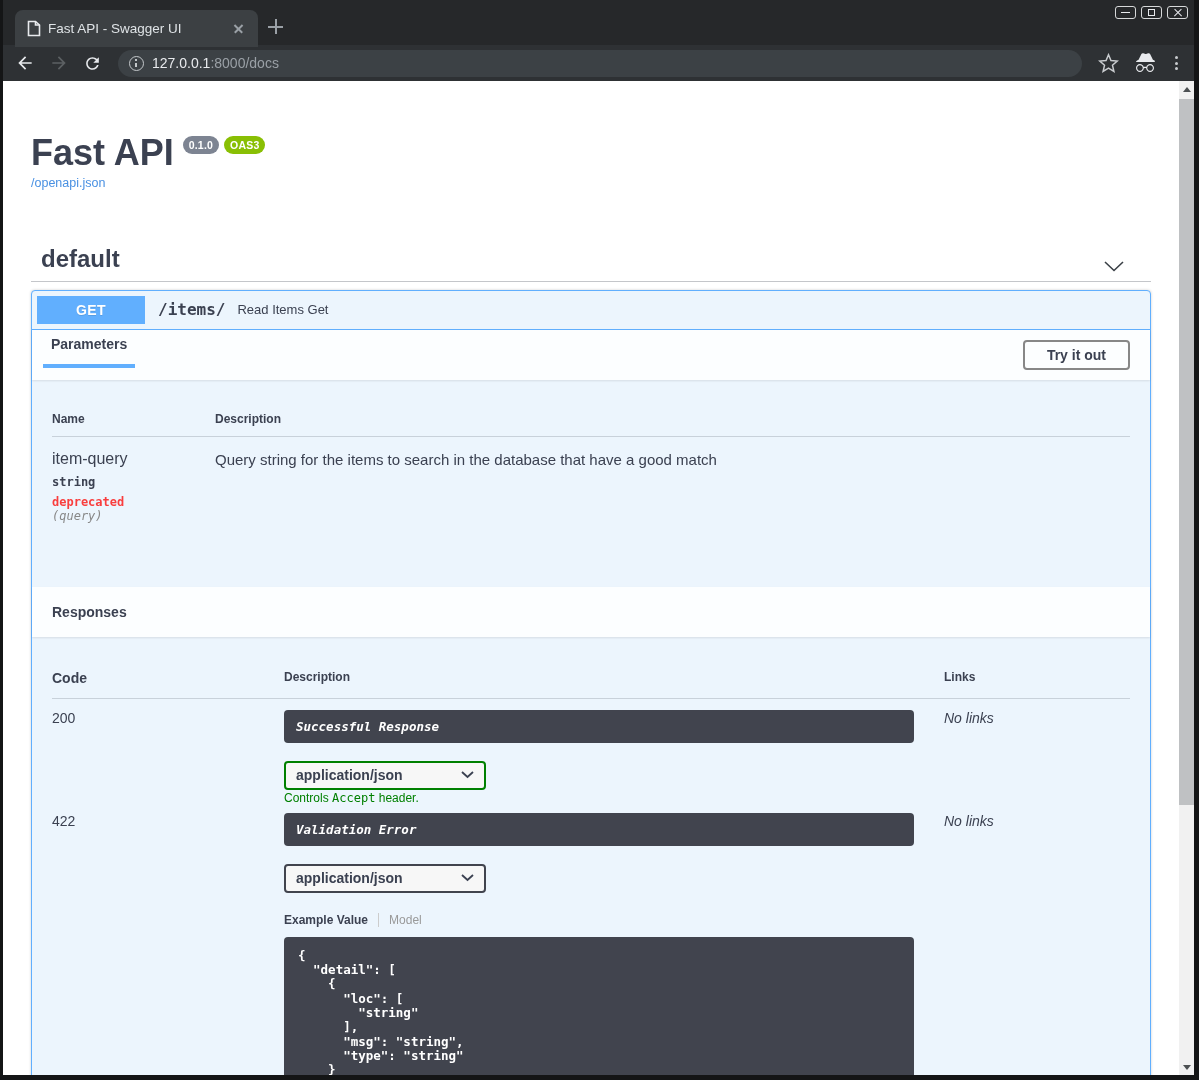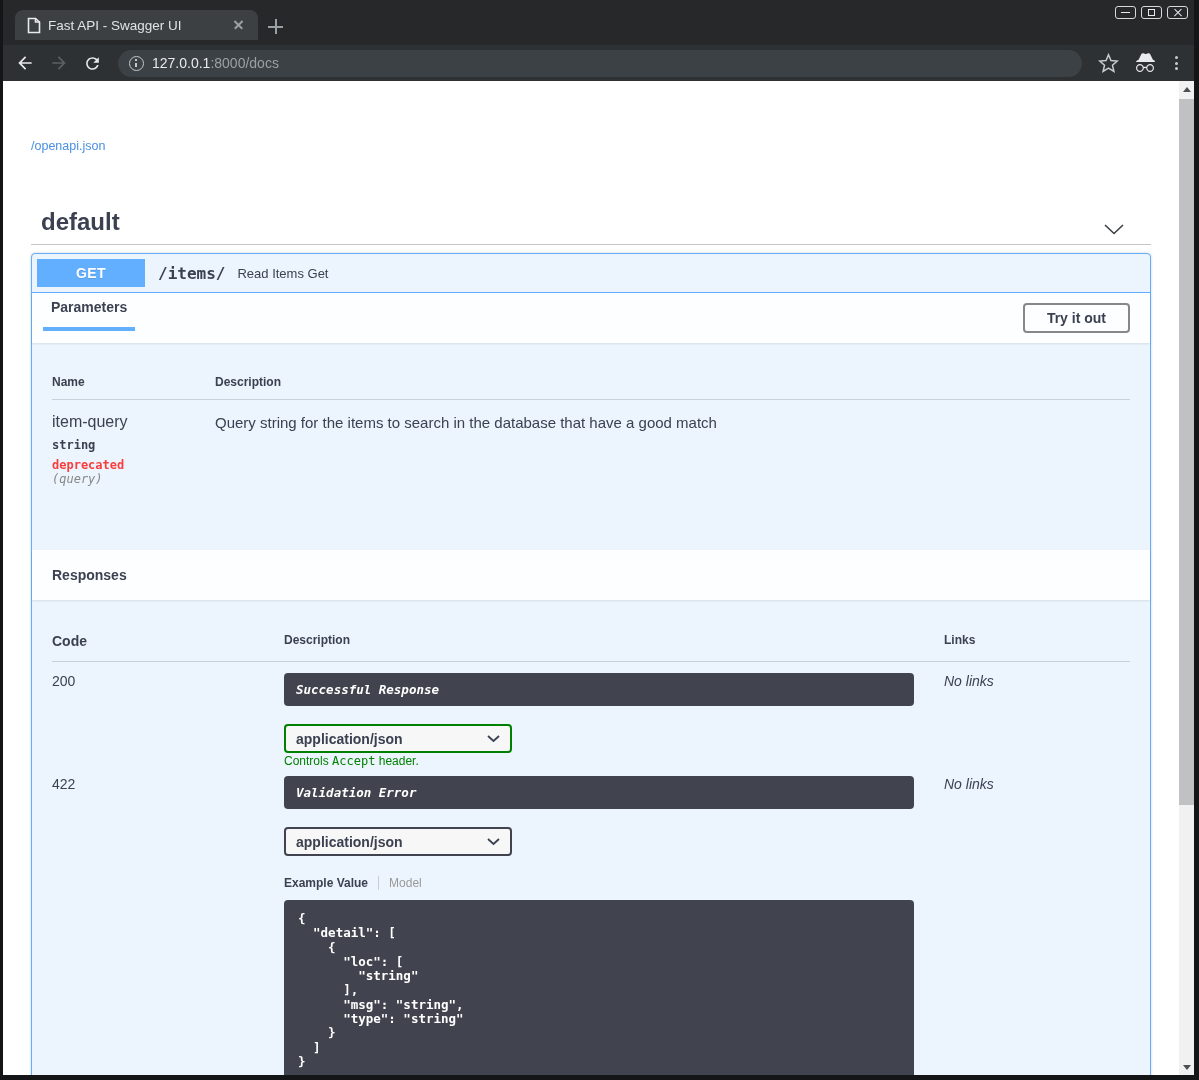--- a/index.html
+++ b/index.html
@@ -1,20 +1,20 @@
 <!DOCTYPE html>
 <html><head>
 <meta charset="utf-8">
 <style>
 *{box-sizing:border-box;margin:0;padding:0}
 html,body{width:1199px;height:1080px;overflow:hidden}
 body{font-family:"Liberation Sans",sans-serif;background:#141516}
 .window{width:100%;height:100%;display:flex;flex-direction:column;border-left:3px solid #141516;border-right:5px solid #141516;border-bottom:5px solid #141516}
 .titlebar{height:45px;background:#26282a;position:relative;flex:none}
-.tab{position:absolute;left:12px;top:10px;width:243px;height:30px;background:#3c4043;border-radius:8px 8px 0 0;display:flex;align-items:center;padding:0 12px;gap:7px}
+.tab{position:absolute;left:12px;top:10px;width:243px;height:37px;background:#3c4043;border-radius:8px 8px 0 0;display:flex;align-items:center;padding:0 12px;gap:7px}
 .tab-title{flex:1;font-size:13.5px;color:#dfe3e6;white-space:nowrap;overflow:hidden}
 .tab-close{color:#9aa0a6;font-size:15px;line-height:1;width:16px;height:16px;display:flex;align-items:center;justify-content:center;position:relative}
 .tab-close::before,.tab-close::after{content:"";position:absolute;width:11px;height:1.5px;background:#9aa0a6}
 .tab-close::before{transform:rotate(45deg)}
 .tab-close::after{transform:rotate(-45deg)}
 .newtab{position:absolute;left:262px;top:16px;width:22px;height:22px}
 .newtab::before,.newtab::after{content:"";position:absolute;background:#9aa0a6}
 .newtab::before{left:3px;top:10px;width:15px;height:1.5px}
 .newtab::after{left:10px;top:3px;width:1.5px;height:15px}
 .winctl{position:absolute;right:6px;top:6px;display:flex;gap:5px}
@@ -76,21 +76,21 @@
 .resp-title{font-size:14px;font-weight:700;color:#3b4151}
 .resp-body{padding:20px}
 .r-head,.r-row{display:grid;grid-template-columns:232px 660px 1fr}
 .r-head{padding:13px 0 12px;border-bottom:1px solid rgba(59,65,81,.2)}
 .h-code{font-size:14px;font-weight:700}
 .h-desc,.h-links{font-size:12px;font-weight:700}
 .r-row{padding-top:11px}
 .r-code{font-size:14px;color:#3b4151}
 .resp-desc-box{width:630px;background:#41444e;border-radius:4px;padding:10px 12px;color:#fff;font-family:"DejaVu Sans Mono",monospace;font-style:italic;font-weight:700;font-size:12.5px;line-height:13px}
 .media-ctl{margin-top:18px}
-.select{width:228px;height:29px;background:#f7f7f7;border:2px solid green;border-radius:4px;display:flex;align-items:center;justify-content:space-between;padding:0 10px;font-weight:700;font-size:14px;color:#3b4151}
+.select{width:202px;height:29px;background:#f7f7f7;border:2px solid green;border-radius:4px;display:flex;align-items:center;justify-content:space-between;padding:0 10px;font-weight:700;font-size:14px;color:#3b4151}
 .select.dark{border-color:#41444e}
 .accept-note{margin-top:2px;font-size:12px;line-height:12px;color:green}
 .accept-note code{font-family:"DejaVu Sans Mono",monospace;font-size:12px}
 .links-cell{font-style:italic;font-size:14px;color:#3b4151}
 .row-422{padding-top:9px}
 .ex-tabs{margin-top:20px;display:flex;align-items:center;font-size:12px;height:14px}
 .ex-tab-active{font-weight:700;color:#3b4151}
 .tab-divider{width:1px;height:14px;background:#ccc;margin:0 10px}
 .ex-tab{color:#999}
 .code-block{margin-top:10px;width:630px;background:#41444e;border-radius:4px;padding:12px 14px 14px}
@@ -155,20 +155,27 @@
       </span>
     <span class="menu-dots">
         <i></i>
         <i></i>
         <i></i>
       </span>
   </div>
   <div class="pagearea">
     <div class="content">
       <div class="container">
+        <div class="info-head">
+          <span class="api-title">Fast API</span>
+          <span class="badges">
+            <span class="badge version">0.1.0</span>
+            <span class="badge oas">OAS3</span>
+          </span>
+        </div>
         <a class="spec-link">/openapi.json</a>
         <div class="tag-header">
           <span class="tag-name">default</span>
           <svg width="22" height="13" viewBox="0 0 22 13">
               <path d="M2 2l9 8.5L20 2" fill="none" stroke="#3a4046" stroke-width="1.6"></path>
             </svg>
         </div>
         <div class="opblock">
           <div class="op-summary">
             <span class="method">GET</span>

